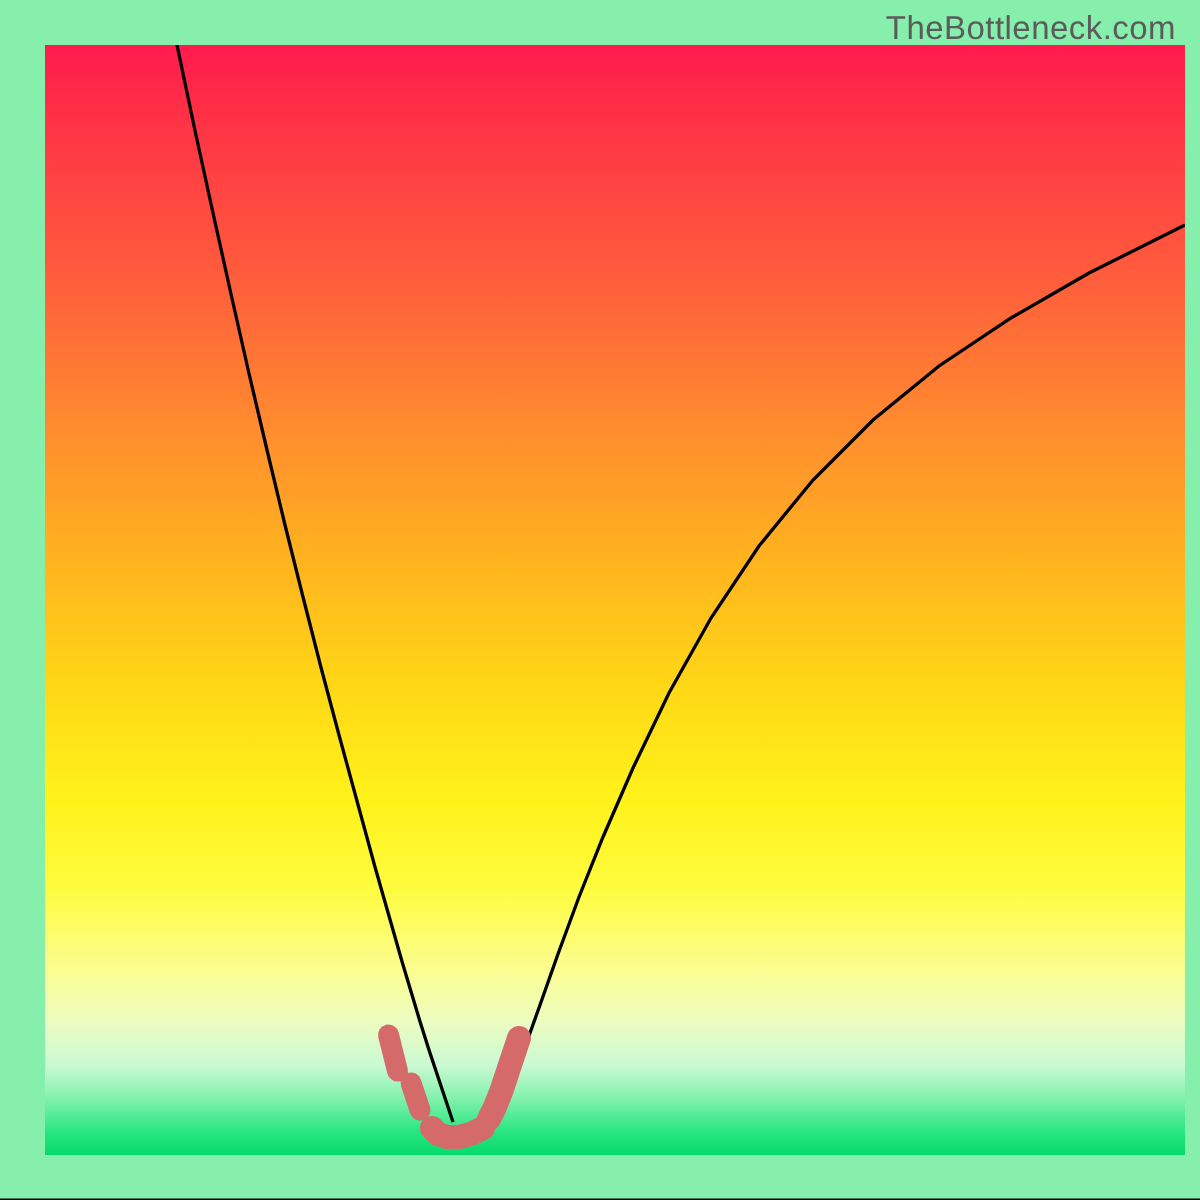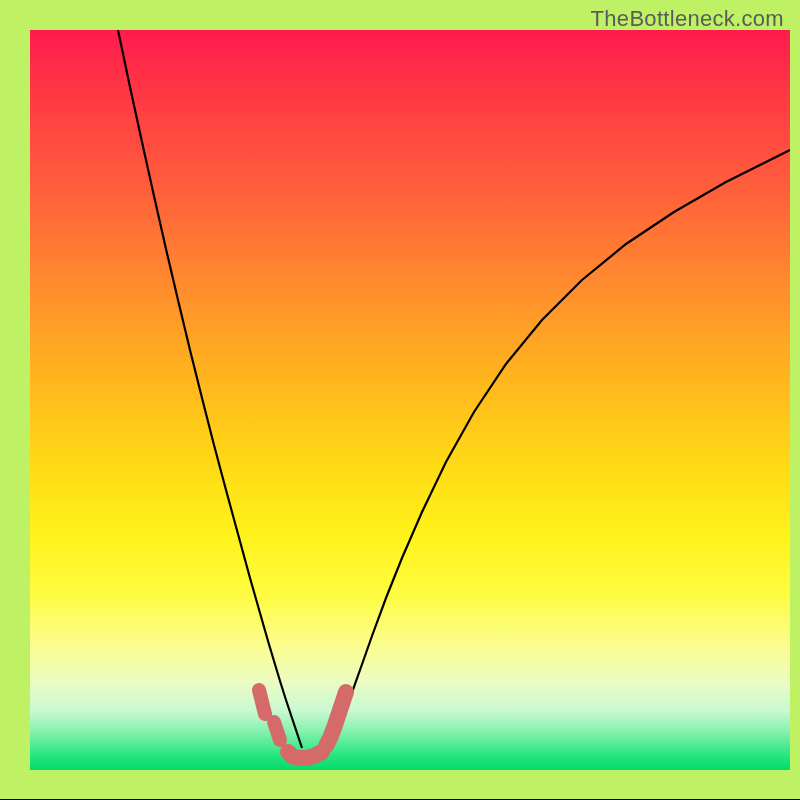--- a/index.html
+++ b/index.html
@@ -8,21 +8,21 @@
     width: 800px;
     height: 800px;
     overflow: hidden;
     background: #000;
     font-family: Arial, Helvetica, sans-serif;
   }
   .frame {
     position: relative;
     width: 800px;
     height: 799px;
-    background: #bef264;
+    background: #86efac;
   }
   .watermark {
     position: absolute;
     top: 6px;
     right: 16px;
     color: #5b5b5b;
     font-size: 22px;
     font-weight: 500;
     letter-spacing: 0.3px;
     z-index: 10;

